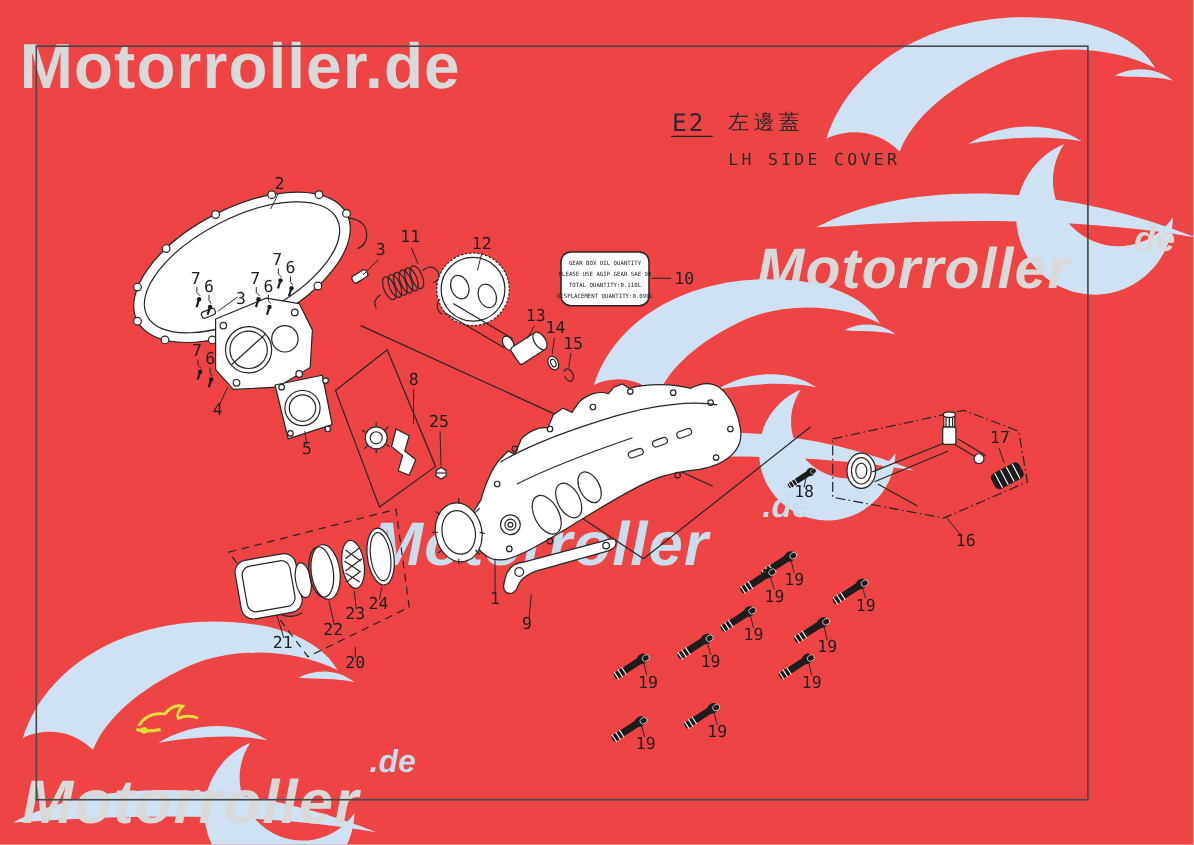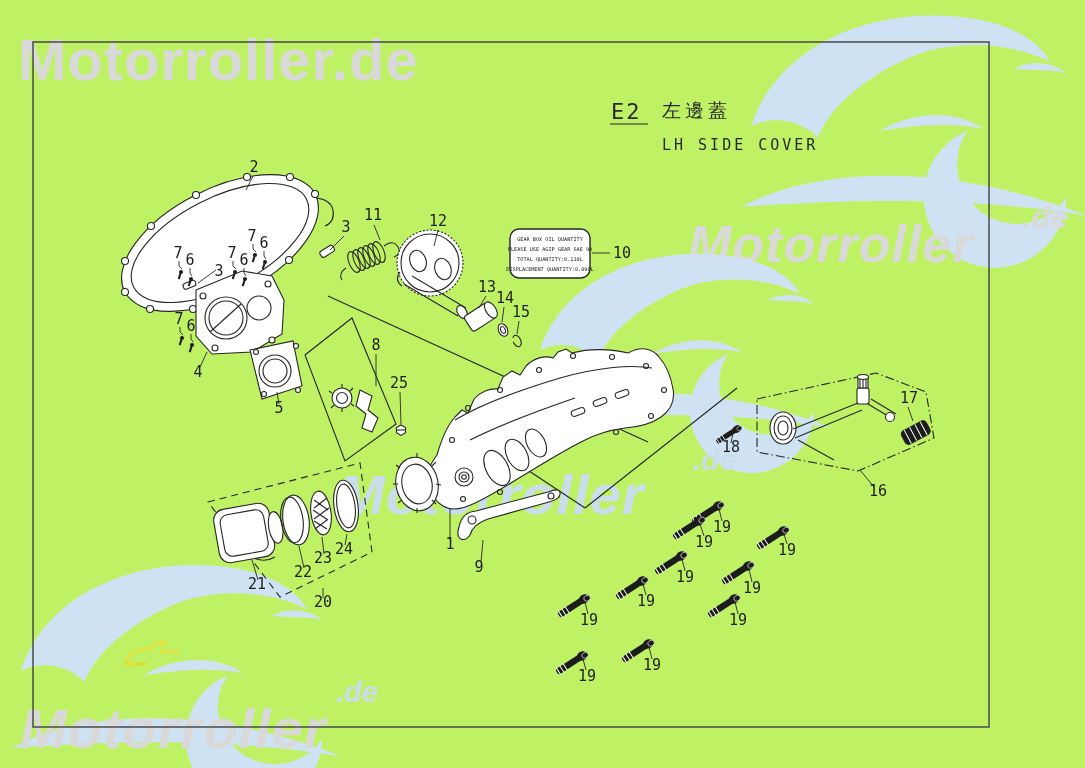--- a/index.html
+++ b/index.html
@@ -1,16 +1,16 @@
 <!DOCTYPE html>
 <html><head>
 <meta charset="utf-8">
 <style>
   html,body{margin:0;padding:0;background:#ffffff;}
-  #stage{position:relative;width:1085px;height:768px;overflow:hidden;background:#bef264;}
+  #stage{position:relative;width:1085px;height:768px;overflow:hidden;background:#ef4444;}
   svg{position:absolute;top:0;left:0;}
   text{font-family:"DejaVu Sans Mono", monospace;}
   .callout{font-size:15px;fill:#1f1f1f;}
   .wm-gray{fill:#d9d9d9;font-family:"Liberation Sans",sans-serif;font-weight:bold;}
   .wm-blue{fill:#cadded;font-family:"Liberation Sans",sans-serif;font-weight:bold;}
   .line{stroke:#262626;stroke-width:1.1;fill:none;}
   .part{stroke:#262626;stroke-width:1.1;fill:#ffffff;}
   .lead{stroke:#262626;stroke-width:0.9;fill:none;}
   .tiny{font-size:5.2px;fill:#222;letter-spacing:0;}
 </style>

